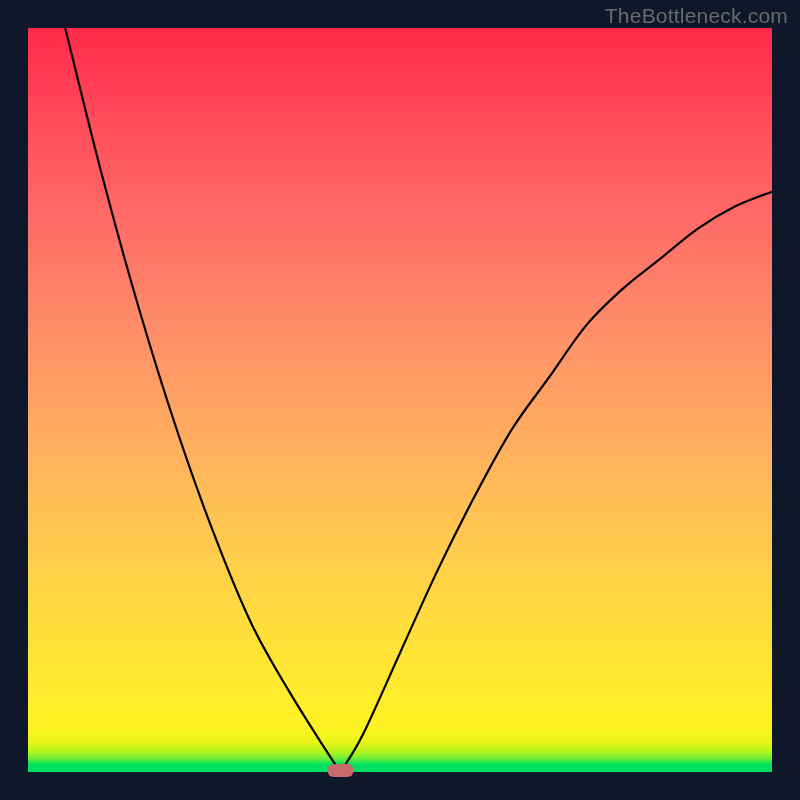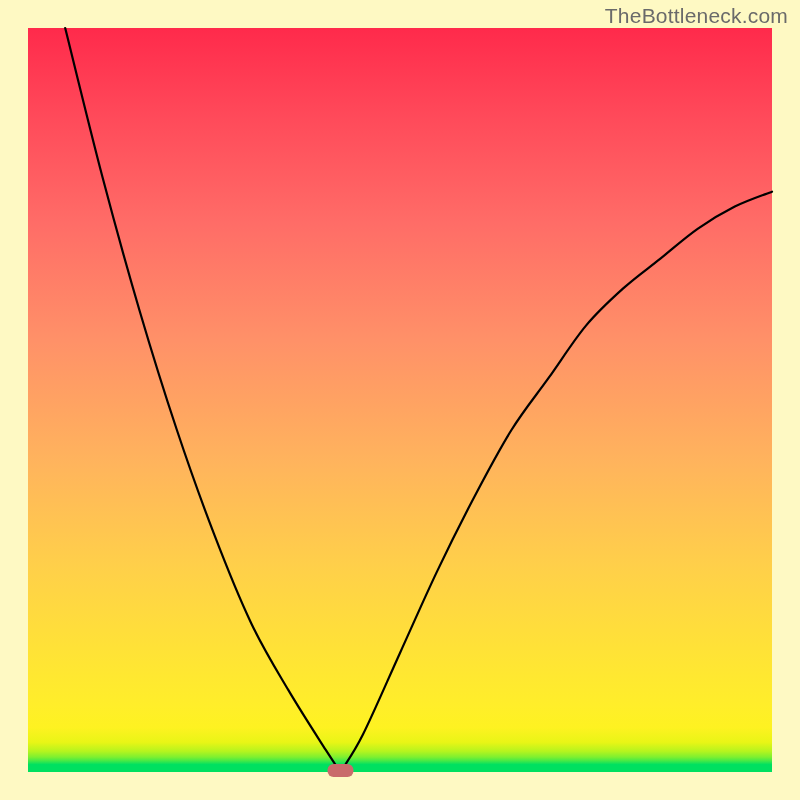--- a/index.html
+++ b/index.html
@@ -8,21 +8,21 @@
     width: 800px;
     height: 800px;
     overflow: hidden;
     background: #000;
     font-family: Arial, Helvetica, sans-serif;
   }
   .frame {
     position: relative;
     width: 800px;
     height: 800px;
-    background: #fef9c3;
+    background: #0f172a;
   }
   .watermark {
     position: absolute;
     top: 4px;
     right: 12px;
     color: #6a6a6a;
     font-size: 21px;
     font-weight: 500;
     letter-spacing: 0.2px;
     z-index: 10;

